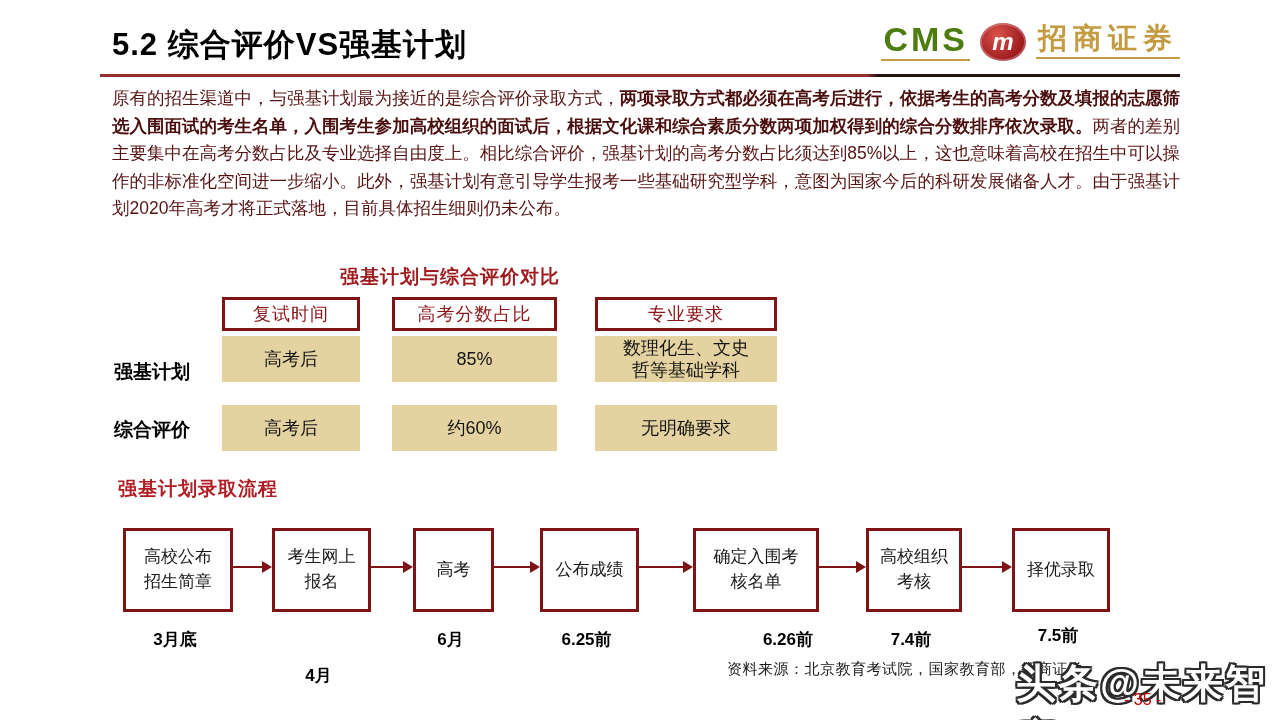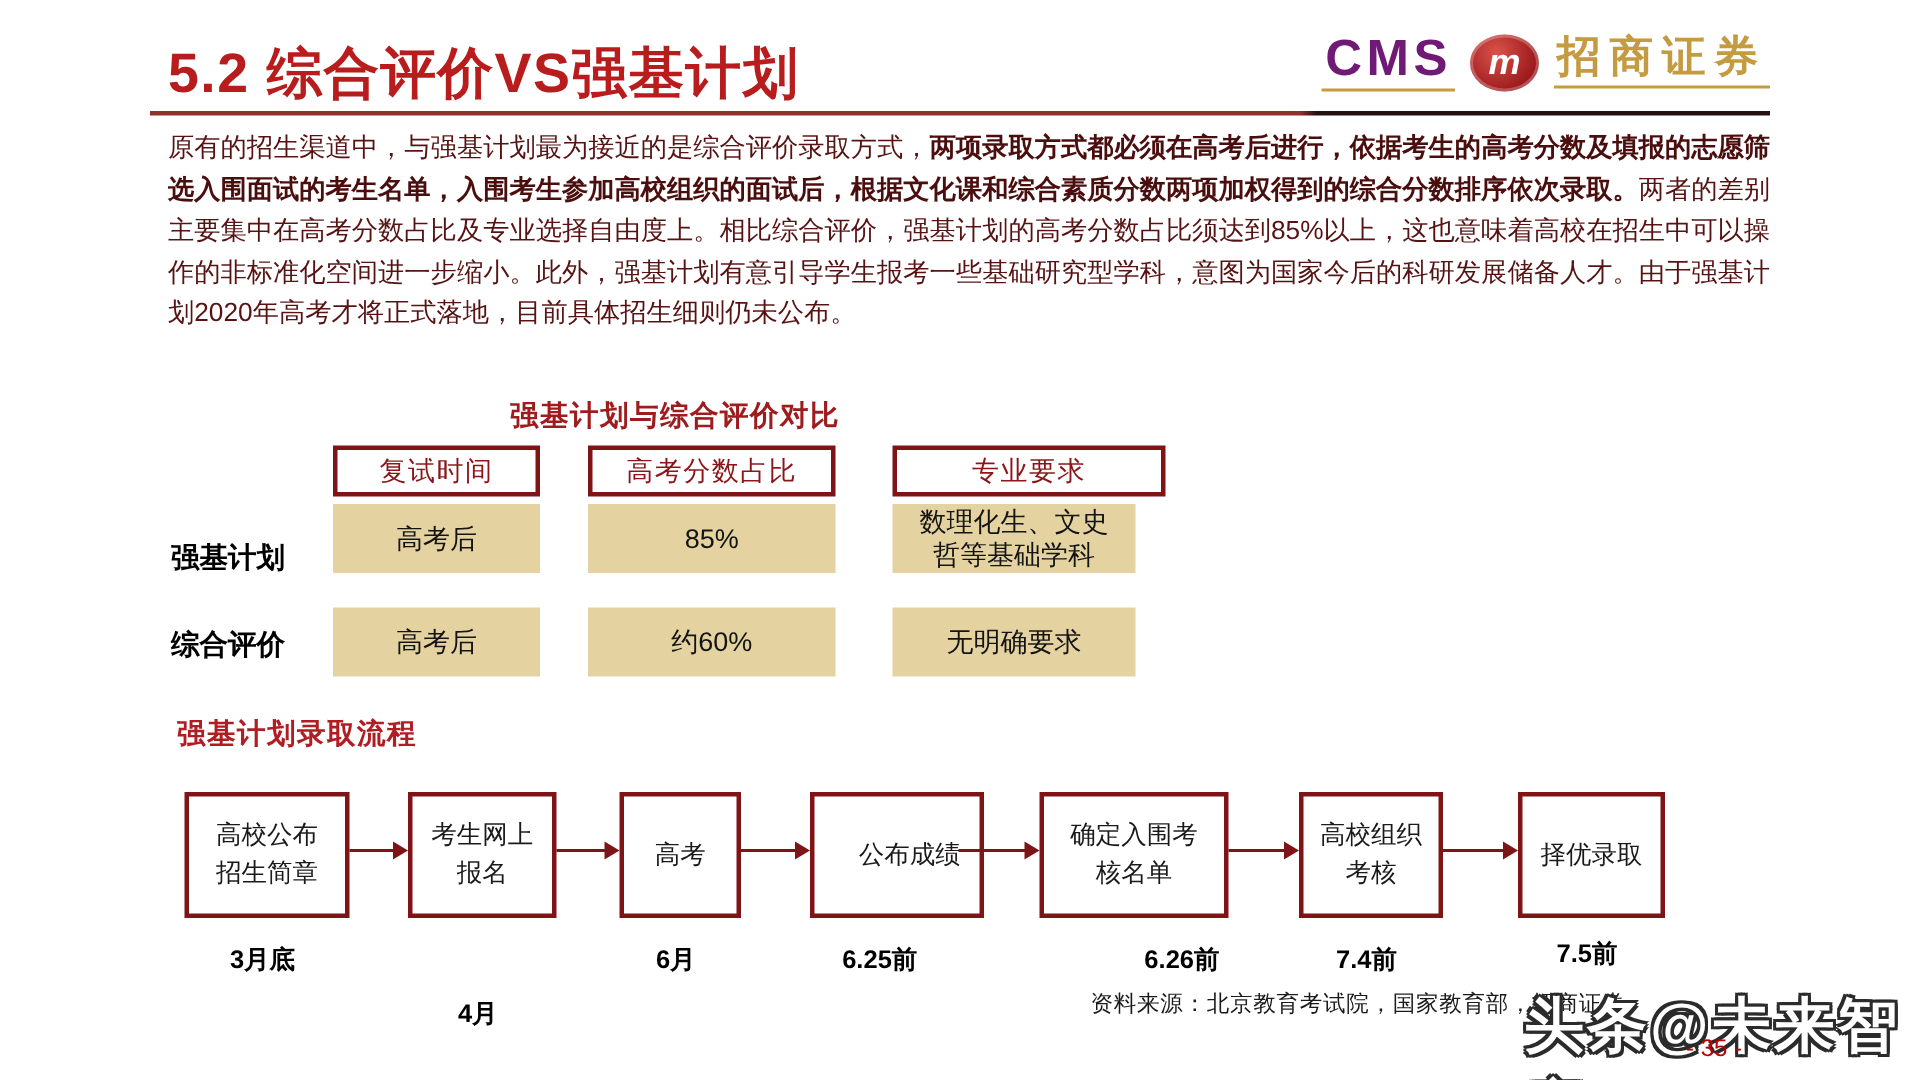--- a/index.html
+++ b/index.html
@@ -3,31 +3,31 @@
 <meta charset="utf-8">
 <style>
   html,body{margin:0;padding:0;background:#888;}
   .slide{
     position:relative;width:1280px;height:720px;background:#ffffff;
     font-family:"Liberation Sans","DejaVu Sans",sans-serif;overflow:hidden;
   }
   
   .page-title{
     position:absolute;left:112px;top:24px;
-    font-size:37px;font-weight:bold;color:#b91c1c;letter-spacing:1px;
+    font-size:31px;font-weight:bold;color:#000000;letter-spacing:1px;
   }
   .header-rule{
     position:absolute;left:100px;top:74px;width:1080px;height:3px;
     background:linear-gradient(to right,#92302e 0%,#92302e 71%,#241210 72%,#241210 100%);
   }
   .logo{
     position:absolute;right:100px;top:22px;display:flex;align-items:center;gap:10px;
   }
   .logo-cms{
-    font-size:34px;font-weight:bold;color:#701a75;letter-spacing:3px;
+    font-size:34px;font-weight:bold;color:#4d7c0f;letter-spacing:3px;
     border-bottom:2px solid #c49b40;padding:0 2px 3px 2px;line-height:1;text-align:right;
   }
   .logo-mark{
     width:46px;height:38px;border-radius:50%;
     background:radial-gradient(circle at 38% 32%,#d9534a,#9c191d 70%);
     display:flex;align-items:center;justify-content:center;
     color:#fff;font-weight:bold;font-style:italic;font-size:24px;line-height:1;
     box-shadow:inset 0 0 0 2px rgba(255,255,255,.25);
   }
   .logo-name{
@@ -61,36 +61,36 @@
   .rl-2{top:417px;}
   .cell{
     position:absolute;background:#e4d3a0;color:#141414;font-size:18px;
     display:flex;flex-direction:column;align-items:center;justify-content:center;
     text-align:center;line-height:1.25;
   }
   .c-r1{top:336px;height:46px;}
   .c-r2{top:405px;height:46px;}
   .c-col1{left:222px;width:138px;}
   .c-col2{left:392px;width:165px;}
-  .c-col3{left:595px;width:162px;}
+  .c-col3{left:595px;width:182px;}
   
   .flow-title{
     position:absolute;left:118px;top:476px;
     font-size:19px;font-weight:bold;color:#b01e24;letter-spacing:1px;
   }
   .fbox{
     position:absolute;top:528px;height:78px;background:#fff;
     border:3px solid #7f1416;color:#1a1a1a;font-size:17px;
     display:flex;align-items:center;justify-content:center;text-align:center;
     line-height:1.45;white-space:pre-line;
   }
   .fb-1{left:123px;width:104px;}
   .fb-2{left:272px;width:93px;}
   .fb-3{left:413px;width:75px;}
-  .fb-4{left:540px;width:93px;padding-left:17px;}
+  .fb-4{left:540px;width:93px;}
   .fb-5{left:693px;width:120px;}
   .fb-6{left:866px;width:90px;}
   .fb-7{left:1012px;width:92px;}
   .arrow{position:absolute;top:566px;height:2px;background:#7f1416;}
   .arrow:after{
     content:"";position:absolute;right:-9px;top:-5px;
     border-left:10px solid #7f1416;border-top:6px solid transparent;border-bottom:6px solid transparent;
   }
   .ar-1{left:233px;width:30px;}
   .ar-2{left:371px;width:33px;}

